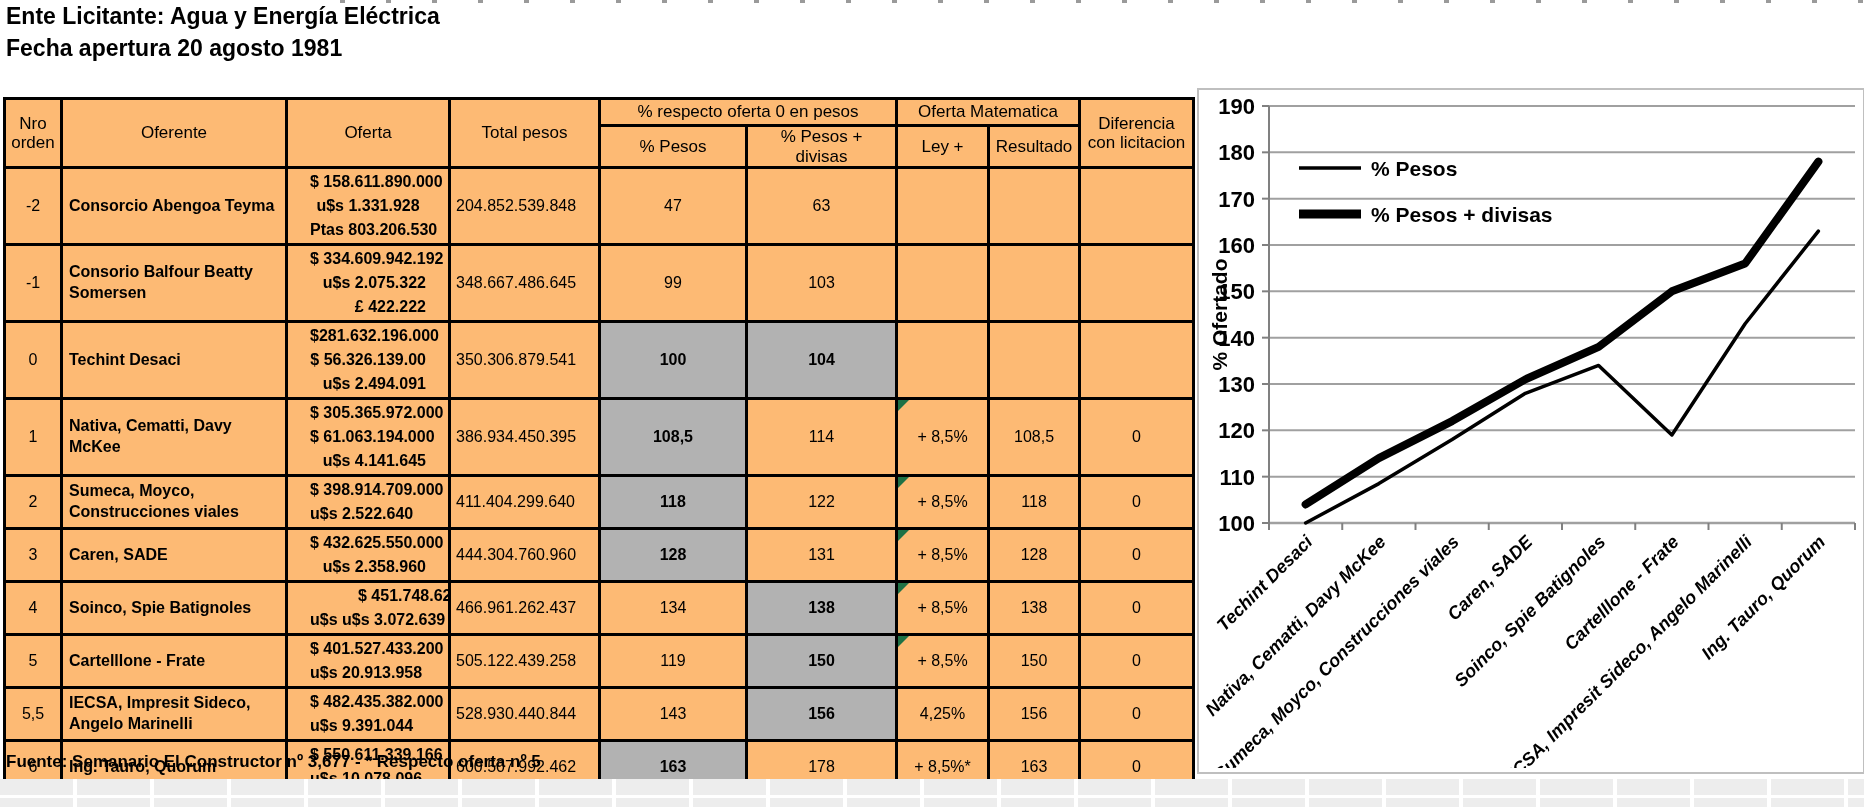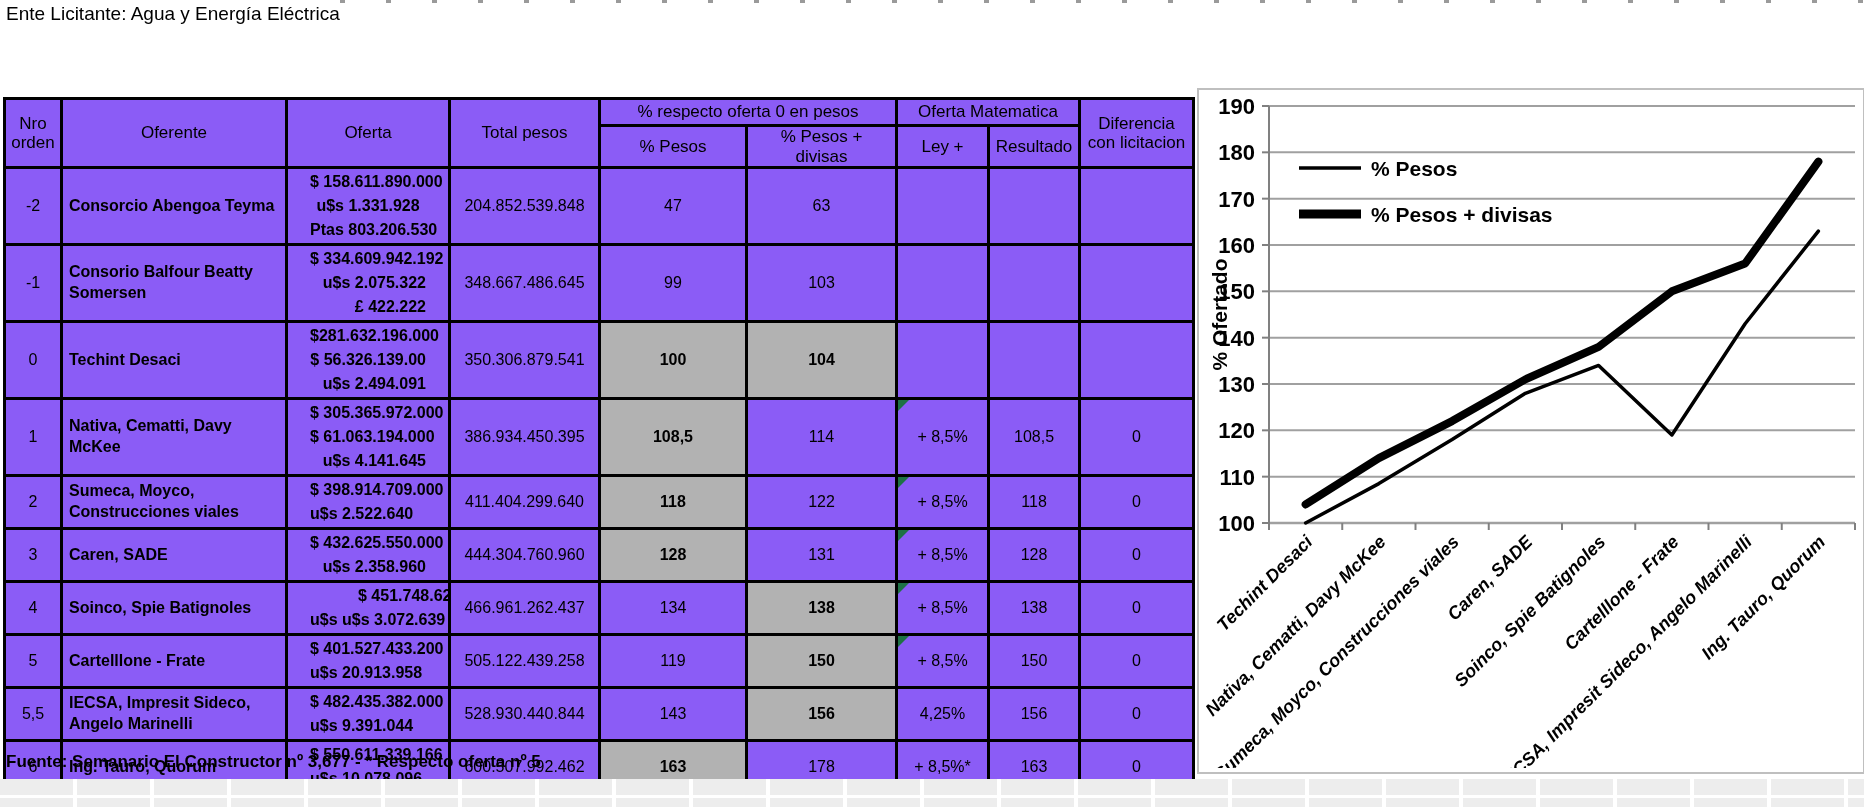--- a/index.html
+++ b/index.html
@@ -6,36 +6,36 @@
   html,body { margin:0; padding:0; }
   body {
     width:1864px; height:807px; position:relative; overflow:hidden;
     background:#fff; font-family:"Liberation Sans", sans-serif; color:#000;
   }
   .top-ticks {
     position:absolute; top:0; left:340px; right:0; height:3px;
     background: repeating-linear-gradient(to right, #9a9a9a 0 5px, transparent 5px 46px);
   }
   .header-block { position:absolute; top:2px; left:6px; }
-  .header-block p { margin:0 0 4px 0; font-weight:normal; font-size:19px; line-height:1.22; white-space:nowrap; }
+  .header-block p { margin:0 0 4px 0; font-weight:bold; font-size:23px; line-height:1.22; white-space:nowrap; }
 
   .main { position:absolute; top:85px; left:3px; display:flex; align-items:flex-start; }
 
-  table { border-collapse:collapse; table-layout:fixed; width:1189px; margin-top:12px; background:#8b5cf6; }
+  table { border-collapse:collapse; table-layout:fixed; width:1189px; margin-top:12px; background:#fdba74; }
   th, td { border:3px solid #000; padding:0 5px; font-size:16px; overflow:hidden; vertical-align:middle; }
   thead th { font-weight:normal; font-size:17px; text-align:center; line-height:1.15; }
   thead tr { height:27px; }
   th.multiline { white-space:pre-line; }
   tr.h3 { height:76px; }
   tr.h2 { height:50px; }
   td.orden { text-align:center; }
   td.oferente { font-weight:bold; text-align:left; line-height:1.3; padding-left:6px; }
   td.oferta { font-weight:bold; padding:1px 22px; }
   td.oferta div { line-height:24px; white-space:nowrap; }
-  td.total { text-align:center; white-space:nowrap; }
+  td.total { white-space:nowrap; }
   td.pct { text-align:center; }
   td.gray { background:#b2b2b2; font-weight:bold; }
   td.ley { text-align:center; position:relative; }
   .corner {
     position:absolute; top:0; left:0; width:0; height:0;
     border-top:11px solid #1e7145; border-right:11px solid transparent;
   }
   .chart-box {
     width:668px; height:686px; border:2px solid #bfbfbf; background:#fff;
     margin-left:2px; margin-top:3px;
@@ -49,20 +49,21 @@
       repeating-linear-gradient(to right, transparent 0 73px, #ffffff 73px 77px);
   }
 </style>
 </head>
 <body>
 
 <div class="top-ticks"></div>
 
 <div class="header-block">
   <p>Ente Licitante: Agua y Energía Eléctrica</p>
+  <p>Fecha apertura 20 agosto 1981</p>
 </div>
 
 <div class="main">
   <table>
     <colgroup>
       <col style="width:57px">
         <col style="width:225px">
         <col style="width:163px">
         <col style="width:150px">
       <col style="width:147px">

